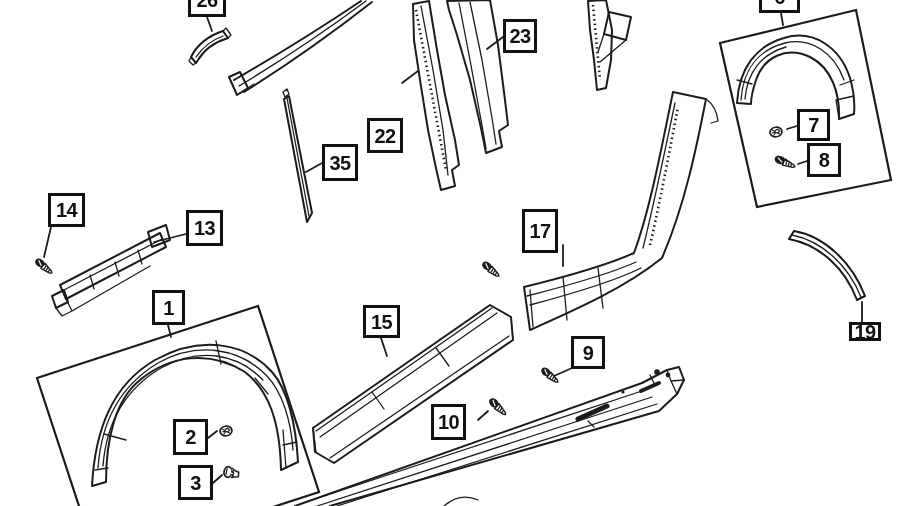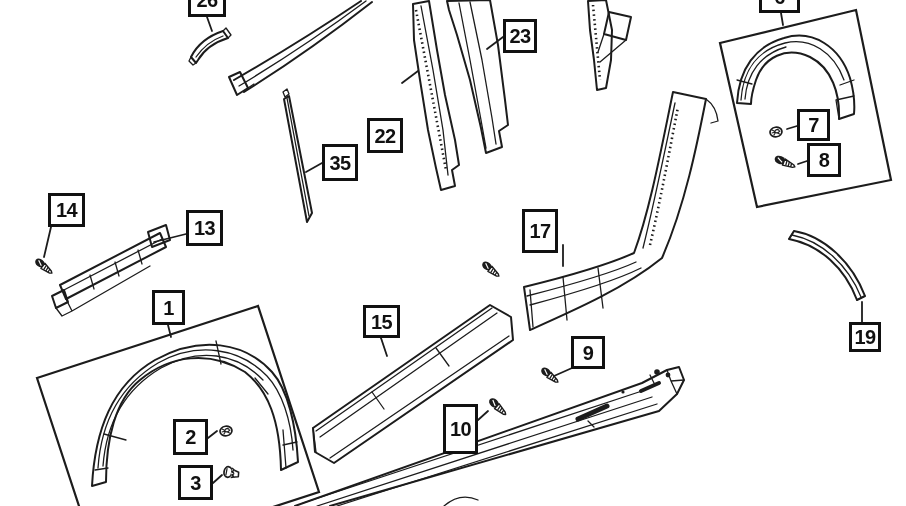--- a/index.html
+++ b/index.html
@@ -214,16 +214,16 @@
   <div class="callout" style="left:797px;top:109px;width:33px;height:32px;">7</div>
   <div class="callout" style="left:807px;top:143px;width:34px;height:34px;">8</div>
   <div class="callout" style="left:37px;top:193px;width:37px;height:34px;margin-left:11px;">14</div>
   <div class="callout" style="left:186px;top:210px;width:37px;height:36px;">13</div>
   <div class="callout" style="left:152px;top:290px;width:33px;height:35px;">1</div>
   <div class="callout" style="left:173px;top:419px;width:35px;height:36px;">2</div>
   <div class="callout" style="left:178px;top:465px;width:35px;height:35px;">3</div>
   <div class="callout" style="left:363px;top:305px;width:37px;height:33px;text-align:right;">15</div>
   <div class="callout" style="left:522px;top:209px;width:36px;height:44px;">17</div>
   <div class="callout" style="left:571px;top:336px;width:34px;height:33px;">9</div>
-  <div class="callout" style="left:443px;top:404px;width:35px;height:50px;">10</div>
-  <div class="callout" style="left:849px;top:322px;width:32px;height:30px;">19</div>
+  <div class="callout" style="left:431px;top:404px;width:35px;height:36px;">10</div>
+  <div class="callout" style="left:849px;top:322px;width:32px;height:19px;">19</div>
 
 </div>
 
 </body></html>

